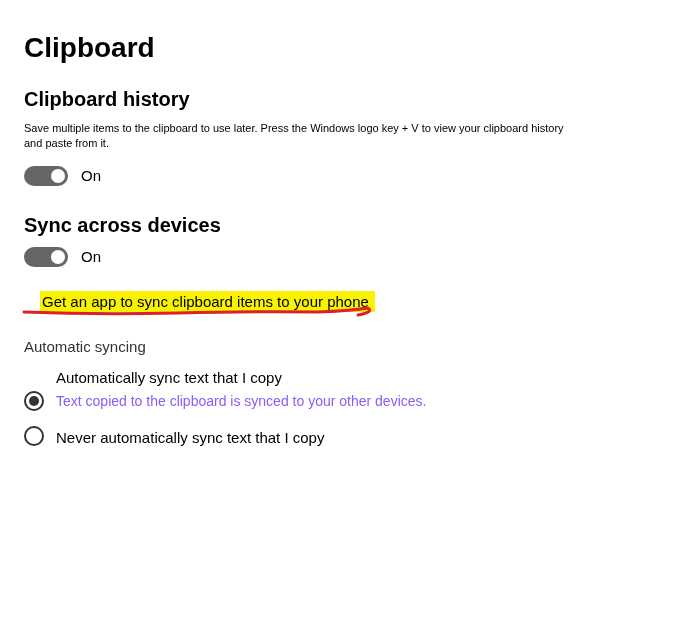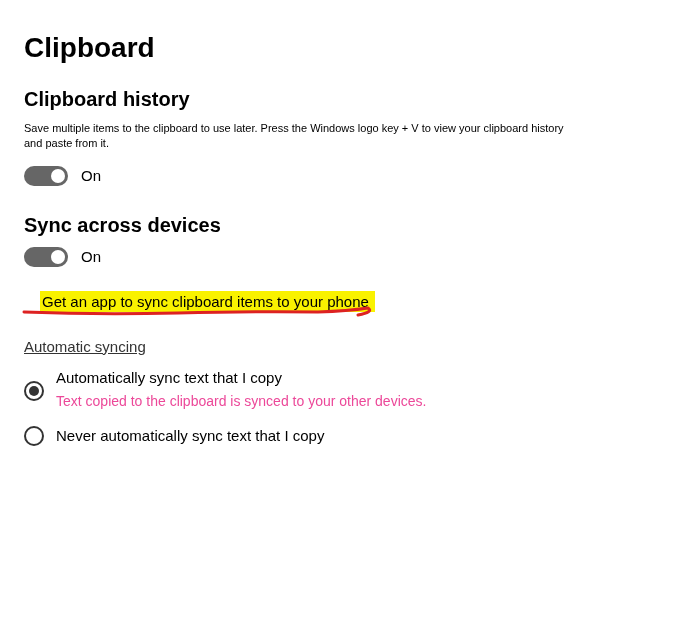--- a/index.html
+++ b/index.html
@@ -79,25 +79,24 @@
       left: -6px;
       bottom: -10px;
       width: 370px;
       height: 16px;
       pointer-events: none;
     }
     .sub-heading {
       font-size: 15px;
       color: #333;
       margin: 22px 0 10px 0;
-      text-decoration: underline;
     }
     .radio-option {
       display: flex;
-      align-items: center;
+      align-items: flex-end;
       gap: 12px;
       margin: 14px 0 8px 0;
       cursor: pointer;
       max-width: 620px;
     }
     .radio-circle {
       width: 20px;
       height: 20px;
       border: 2px solid #333;
       border-radius: 50%;
@@ -118,21 +117,21 @@
     .radio-text {
       display: flex;
       flex-direction: column;
     }
     .radio-label {
       font-size: 15px;
       color: #000;
     }
     .radio-desc {
       font-size: 14px;
-      color: #ec4899;
+      color: #8b5cf6;
       margin-top: 6px;
       line-height: 1.4;
     }
   </style>
 </head>
 <body>
 
 <h1 class="page-title">Clipboard</h1>
 
 <div class="section">

